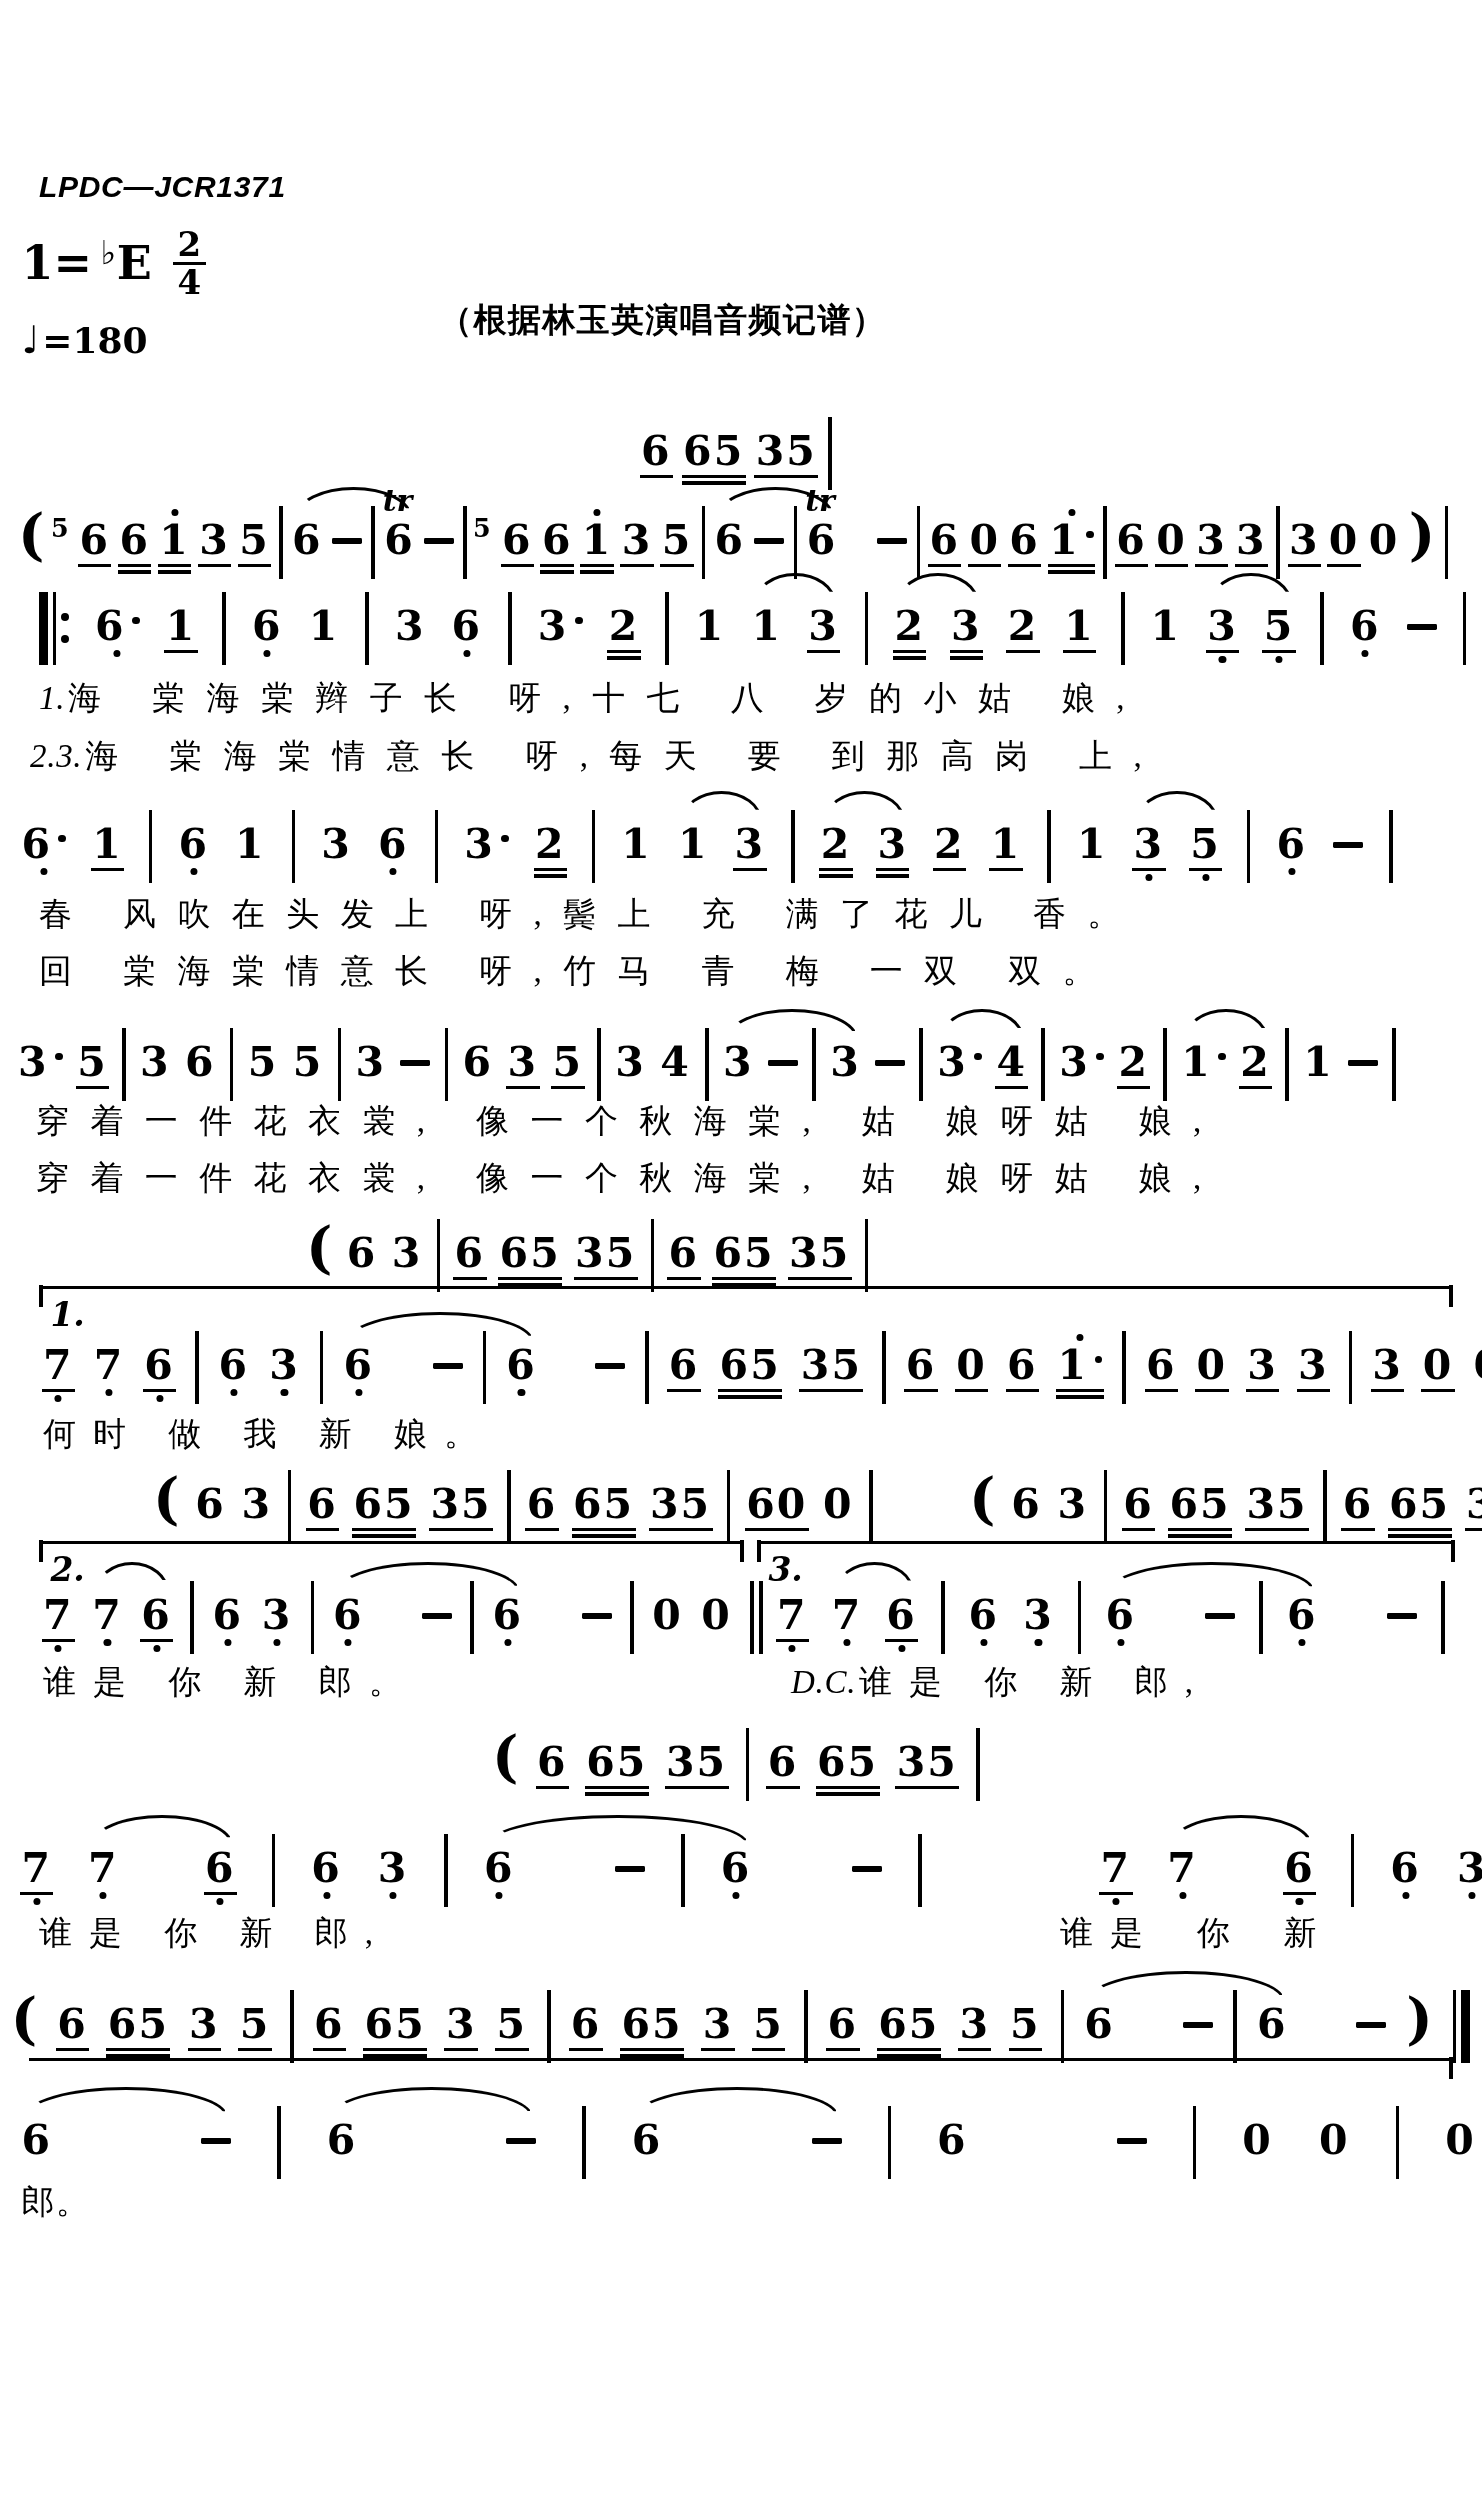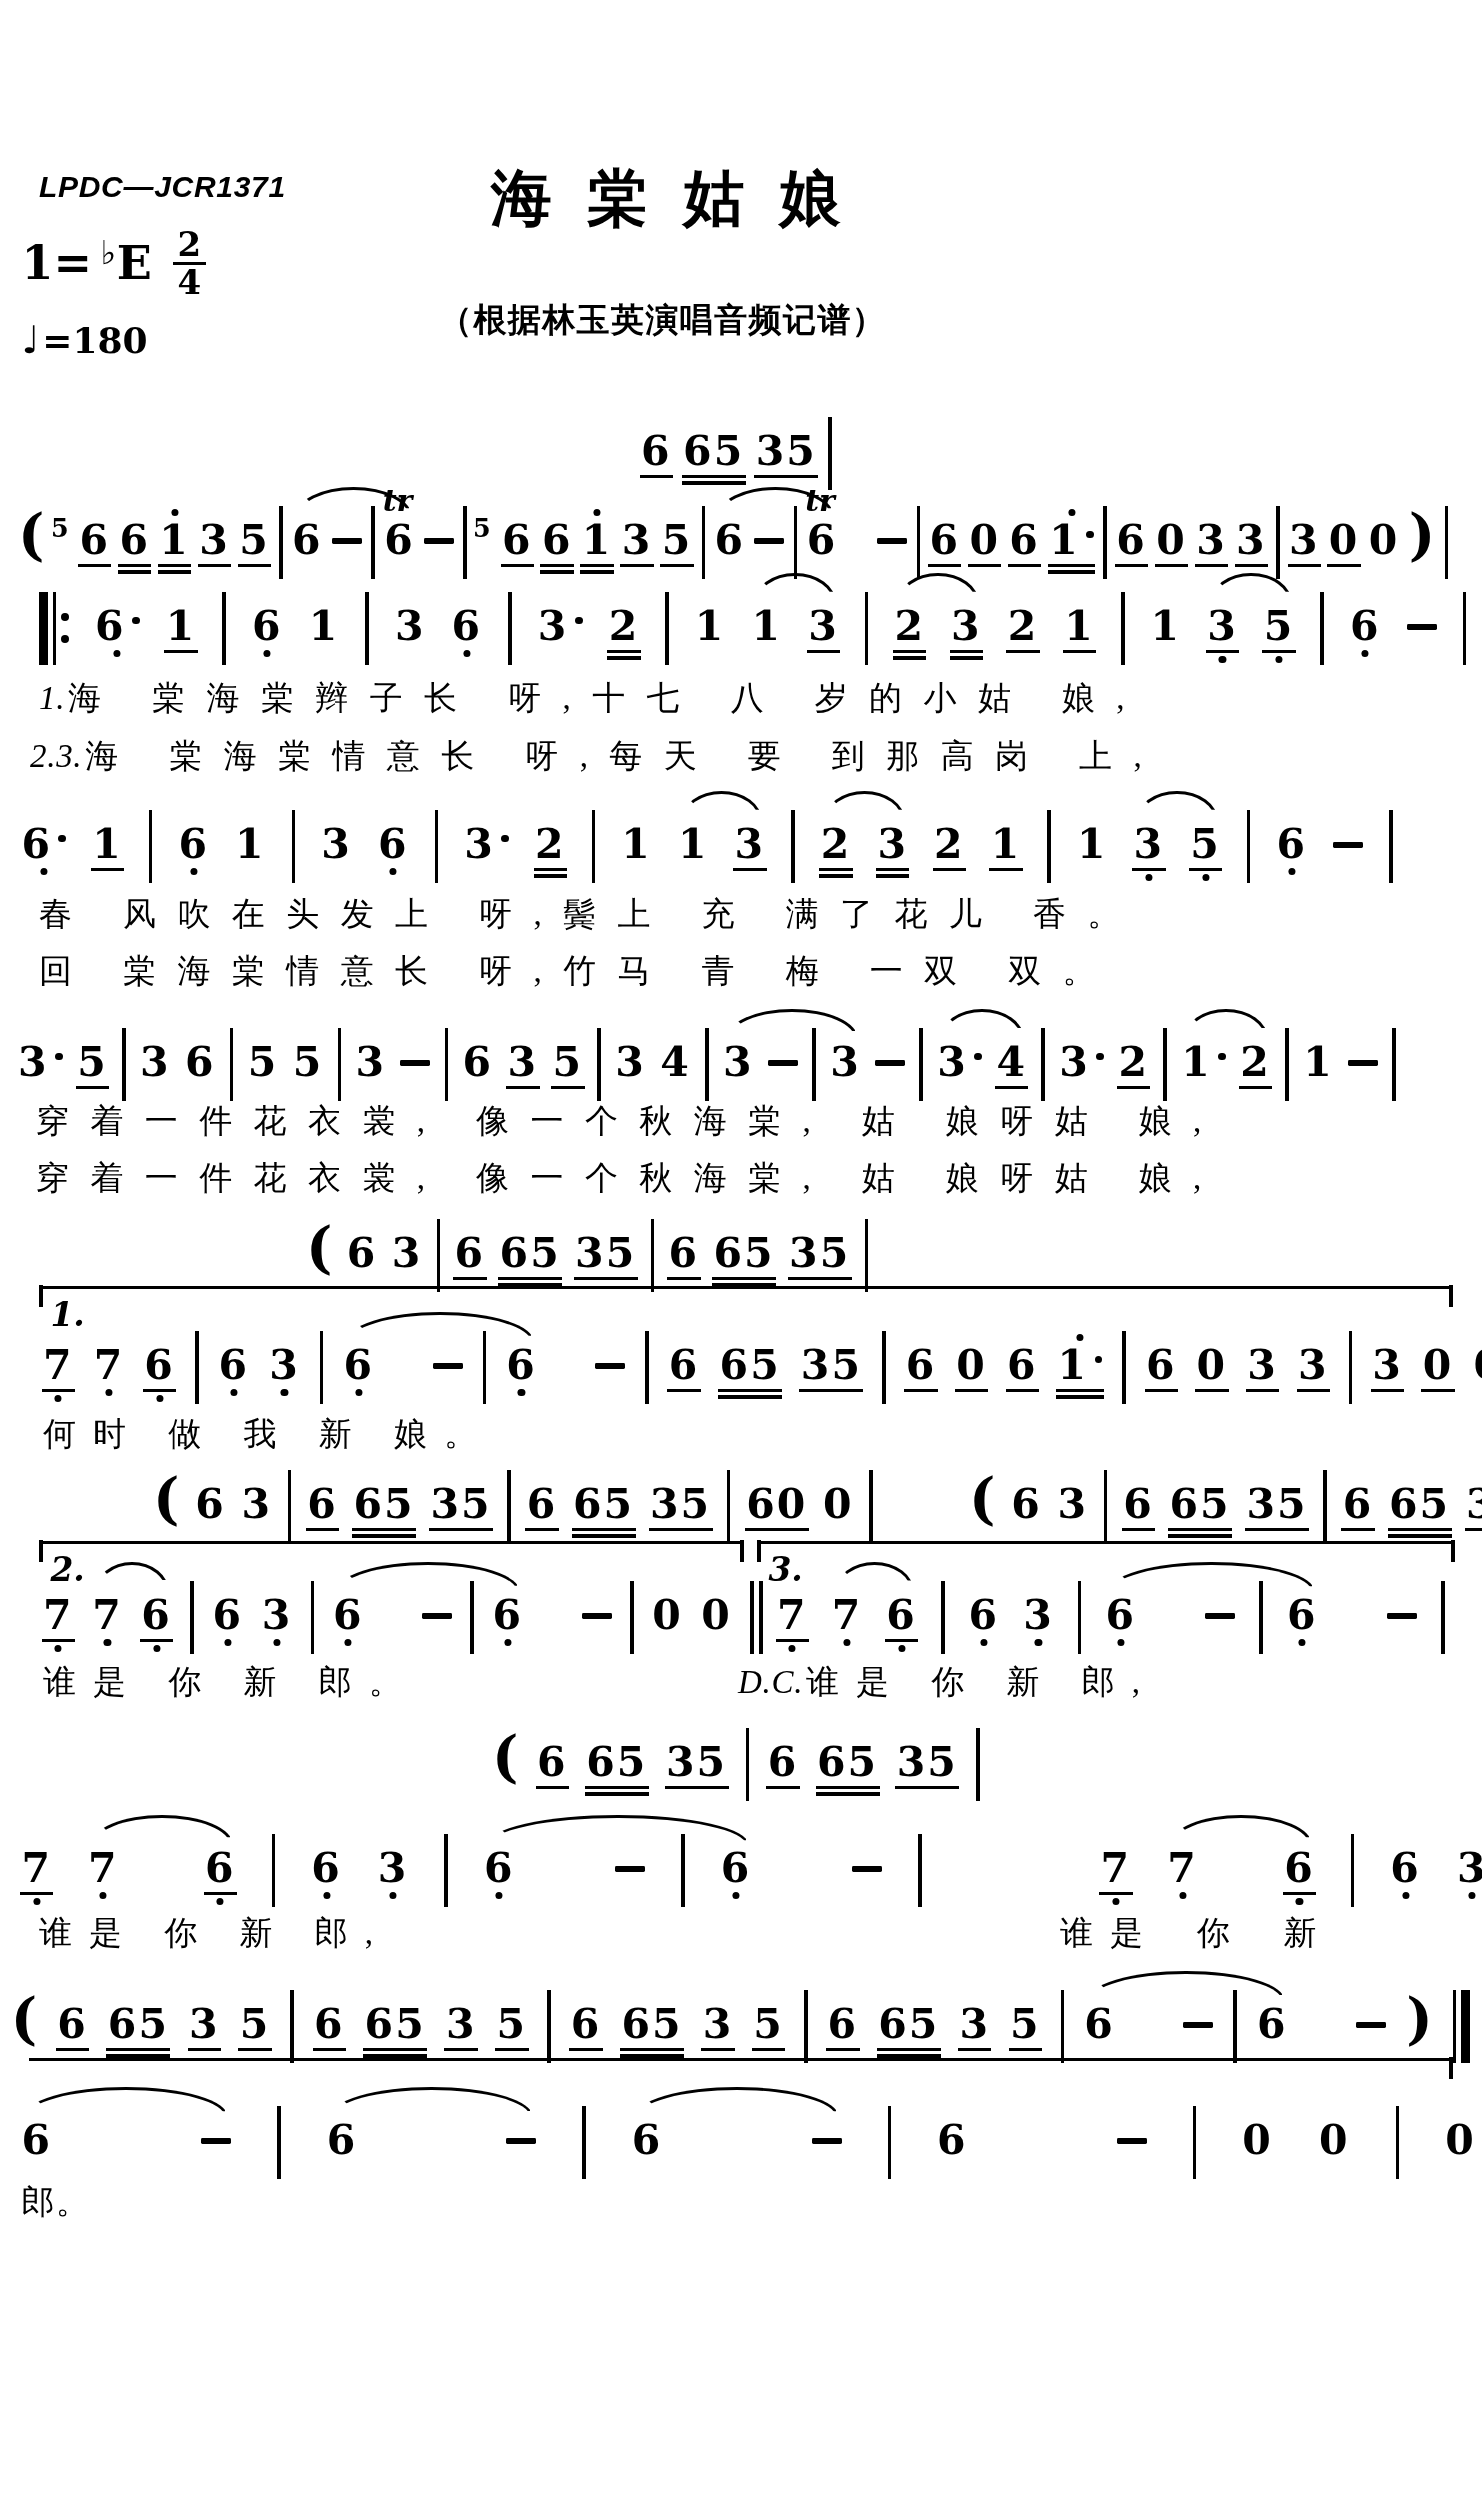--- a/index.html
+++ b/index.html
@@ -64,21 +64,20 @@
   .wm-cn{font:700 38px "Liberation Serif",serif;letter-spacing:2.1px;line-height:38px}
   .wm-url{font:400 26px "Liberation Sans",sans-serif;line-height:28.5px;color:#161616}
 </style>
 </head>
 <body>
 
 <div class="page">
 
   <div class="catalog">LPDC—JCR1371</div>
 
-  <div class="title">海 棠 姑 娘</div>
 
   <div class="keysig">
     <span>1=</span>
       <span class="flat">♭</span>
       <span>E</span>
     <span class="meter">
       <span class="num">2</span>
       <span class="den">4</span>
     </span>
   </div>
@@ -542,21 +541,21 @@
       </div>
       <div class="bracket rt" style="left: 28.5px; top: 2058px; width: 1424px;"></div>
       <div class="lyr" style="left: 39px; top: 676px; letter-spacing: 21.4px;"><span class="pfx">1.</span><span>海  棠海棠辫子长  呀,十七  八  岁的小姑  娘,</span></div>
       <div class="lyr" style="left: 30px; top: 734px; letter-spacing: 21.4px;"><span class="pfx">2.3.</span><span>海  棠海棠情意长  呀,每天  要  到那高岗  上,</span></div>
       <div class="lyr" style="left: 39px; top: 892px; letter-spacing: 21.4px;"><span>春  风吹在头发上  呀,鬓上  充  满了花儿  香。</span></div>
       <div class="lyr" style="left: 39px; top: 949px; letter-spacing: 21.4px;"><span>回  棠海棠情意长  呀,竹马  青  梅  一双  双。</span></div>
       <div class="lyr" style="left: 36px; top: 1099px; letter-spacing: 21.4px;"><span>穿着一件花衣裳, 像一个秋海棠,   姑  娘呀姑  娘,</span></div>
       <div class="lyr" style="left: 36px; top: 1156px; letter-spacing: 21.4px;"><span>穿着一件花衣裳, 像一个秋海棠,   姑  娘呀姑  娘,</span></div>
       <div class="lyr" style="left: 43px; top: 1412px; letter-spacing: 17px;"><span>何时 做 我 新 娘。</span></div>
       <div class="lyr" style="left: 43px; top: 1660px; letter-spacing: 17px;"><span>谁是   你 新 郎。</span></div>
-      <div class="lyr" style="left: 738px; top: 1660px; letter-spacing: 17px;"><span class="pfx">D.C.</span><span>谁是  你 新 郎,</span></div>
+      <div class="lyr" style="left: 791px; top: 1660px; letter-spacing: 17px;"><span class="pfx">D.C.</span><span>谁是  你 新 郎,</span></div>
       <div class="lyr" style="left: 39px; top: 1911px; letter-spacing: 17px;"><span>谁是   你 新 郎,</span></div>
       <div class="lyr" style="left: 1060px; top: 1911px; letter-spacing: 17px; font-family: Liberation Mono, monospace;"><span>谁是   你 新</span></div>
       <div class="lyr" style="left: 21.4px; top: 2180px; letter-spacing: 1.4px;"><span>郎。</span></div>
     </div>
 
 
 </div>
 
 
 </body></html>

